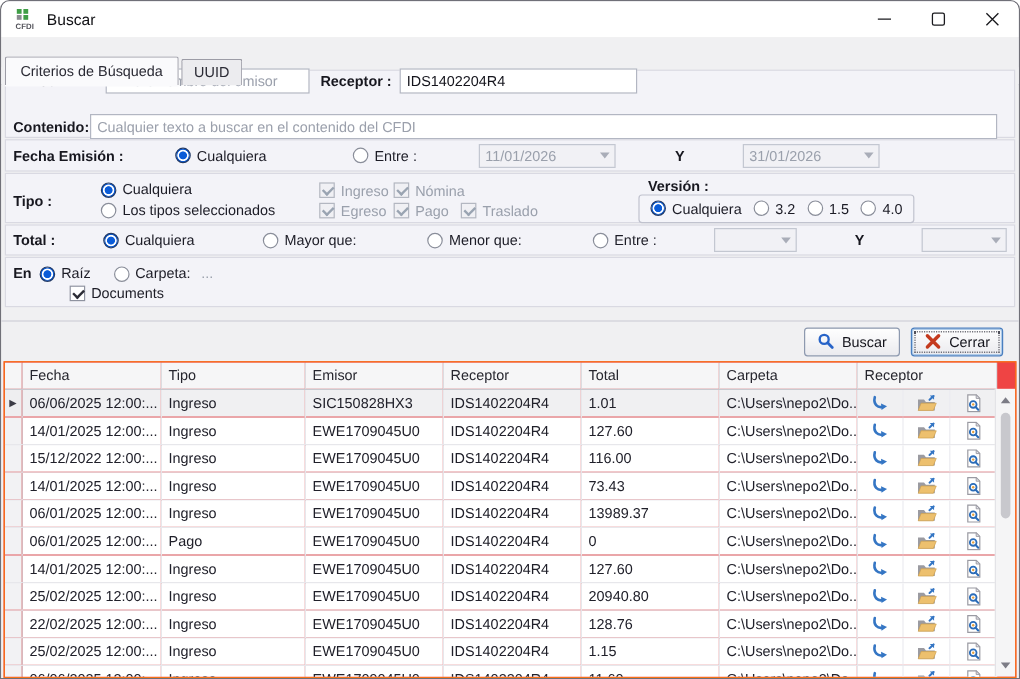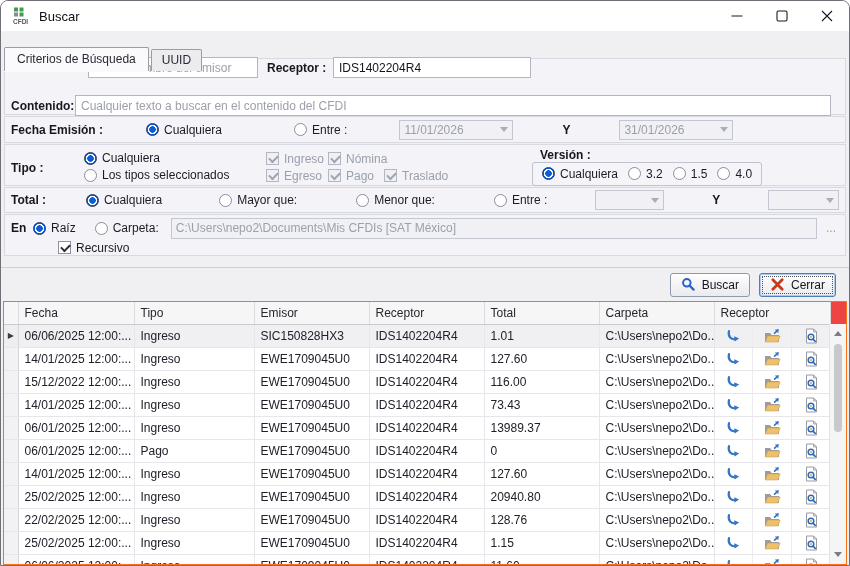--- a/index.html
+++ b/index.html
@@ -247,29 +247,26 @@
         <div class="frow">
           <span class="blabel" style="width:22px;">En</span>
           <span class="opt">
             <span class="radio sel"></span>
             <span>Raíz</span>
           </span>
           <span class="opt" style="margin-left:19px;">
             <span class="radio"></span>
             <span>Carpeta:</span>
           </span>
-          <span class="combo" style="flex:1; margin-left:12px; height:21px;">
-            <span class="ctext">C:\Users\nepo2\Documents\Mis CFDIs [SAT México]</span>
-          </span>
           <span class="dimtext" style="margin-left:6px; width:16px; text-align:center;">...</span>
         </div>
         <div class="frow" style="padding-left:47px;">
           <span class="opt">
             <span class="cb checked"></span>
-            <span>Recursivo</span>
+            <span>Documents</span>
           </span>
         </div>
       </div>
     </div>
 
     <div class="divider"></div>
 
     <div class="btnbar">
       <button class="btn">
         <span style="display:flex;">

